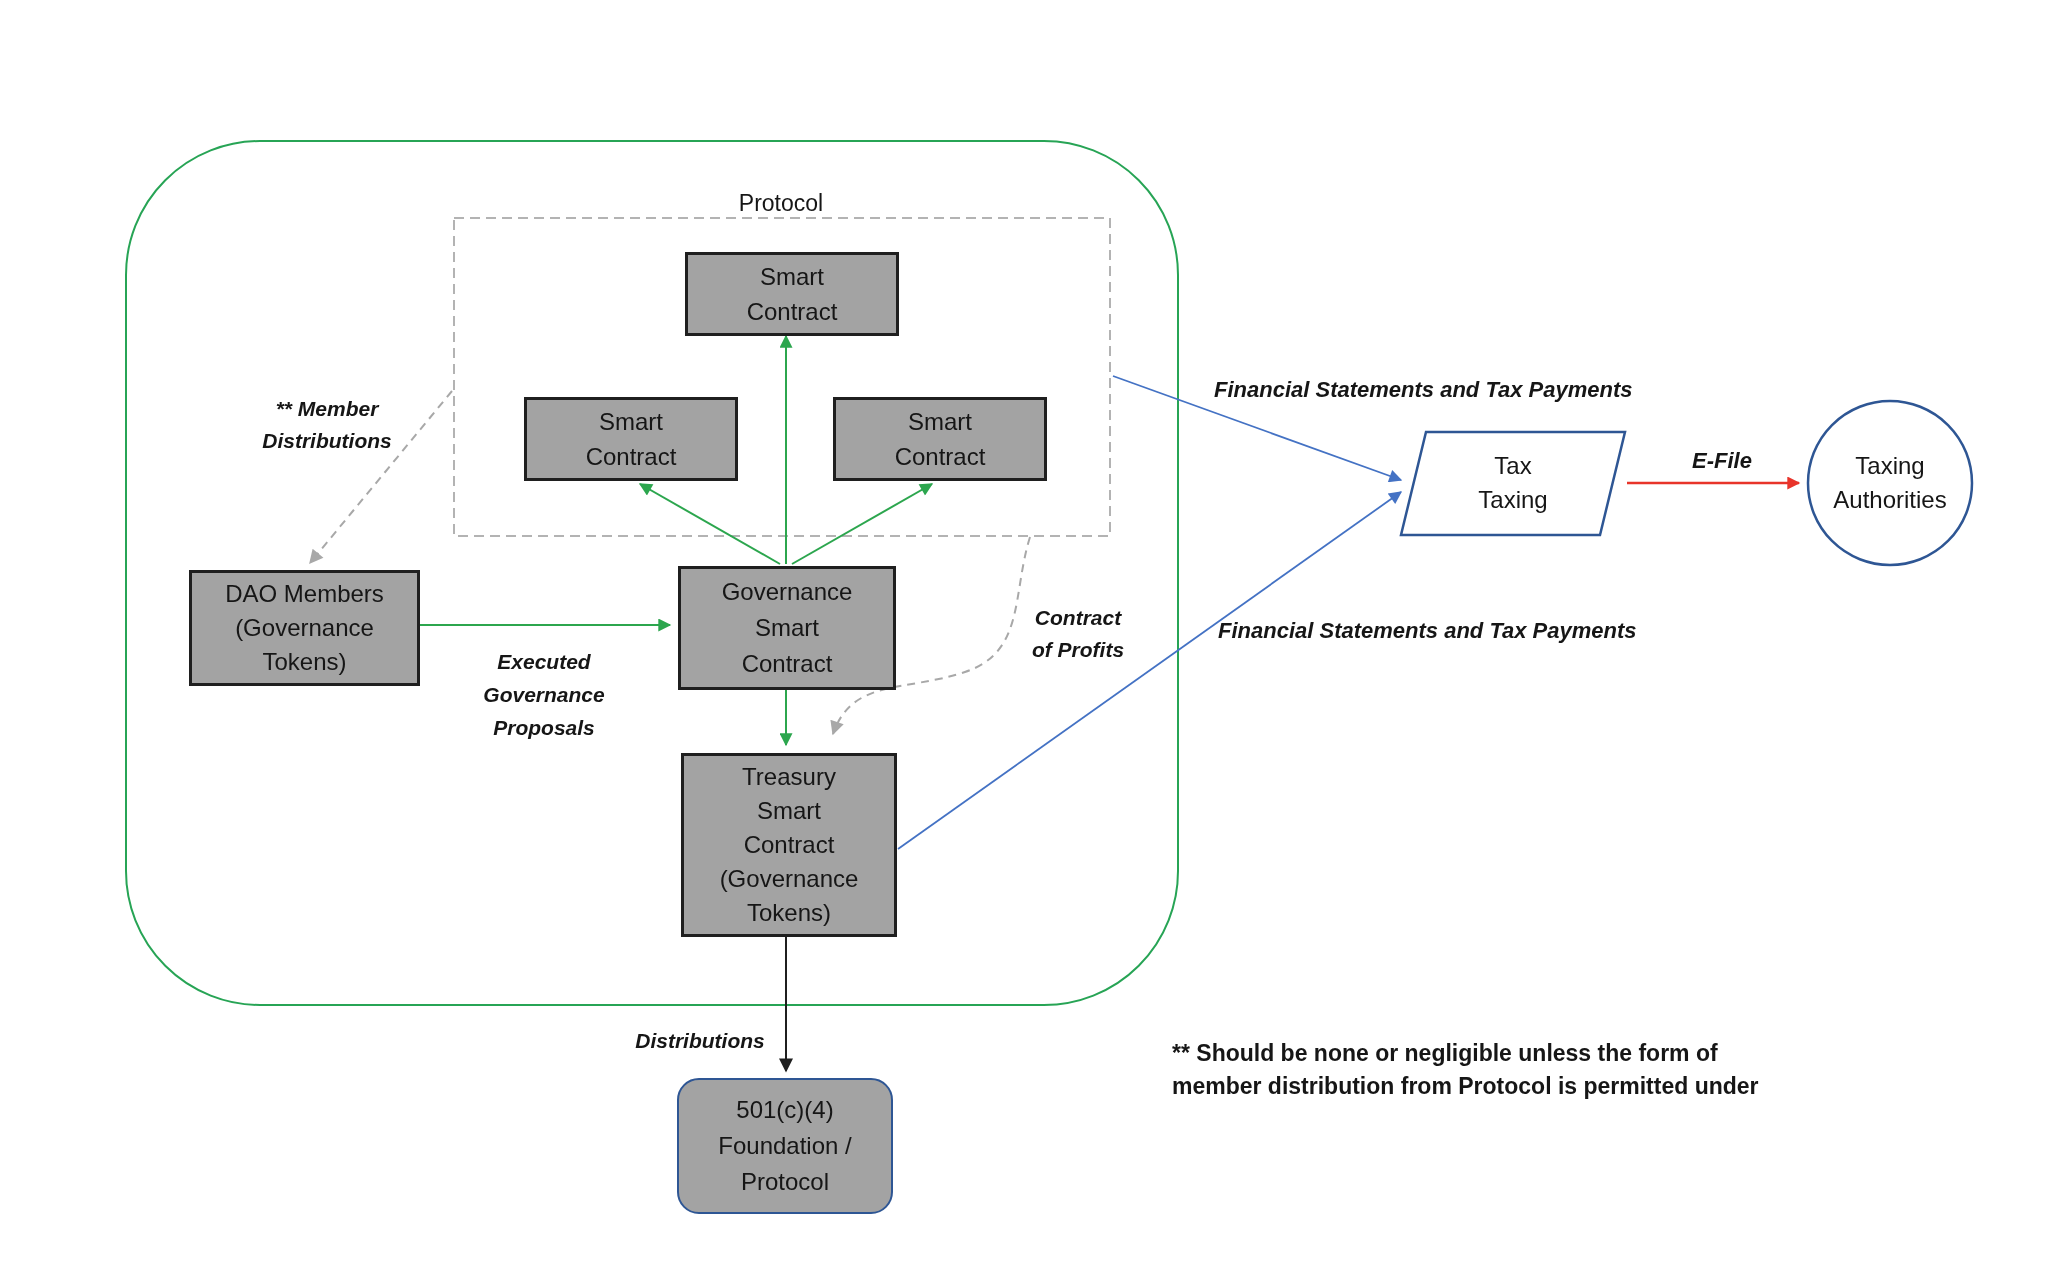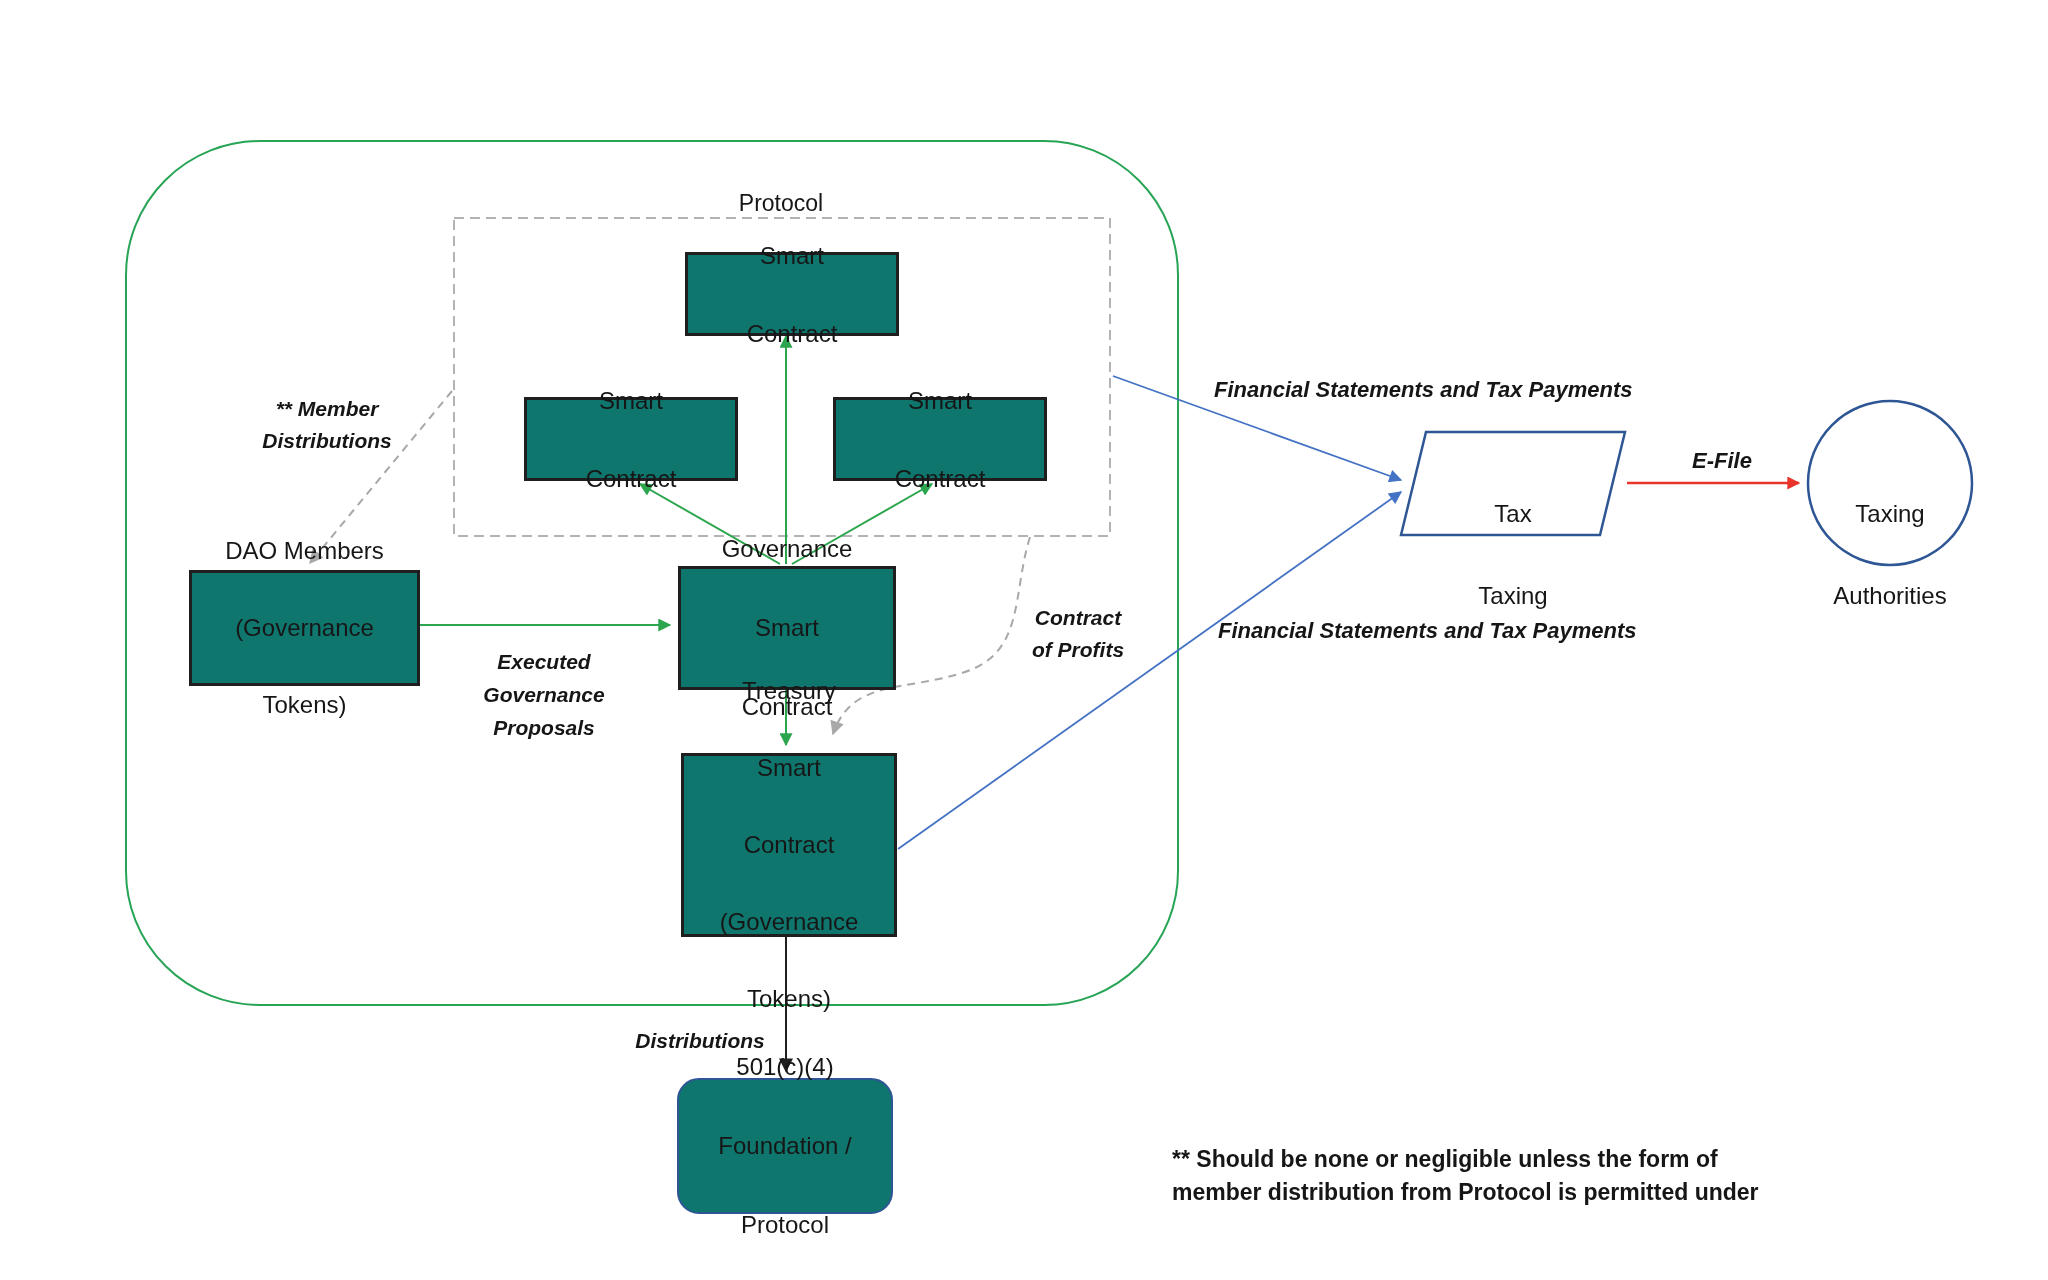--- a/index.html
+++ b/index.html
@@ -10,48 +10,48 @@
 
   
   .green-wrap{left:125px;top:140px;width:1050px;height:862px;
               border:2.5px solid #27a455;border-radius:135px;background:transparent;}
 
   
   #overlay{position:absolute;left:0;top:0;width:2048px;height:1280px;}
 
   
   .box{position:absolute;display:flex;flex-direction:column;align-items:center;justify-content:center;
-       background:#0f766e;border:3px solid #1f1f1f;text-align:center;font-size:24px;line-height:34px;gap:43px;}
+       background:#a3a3a3;border:3px solid #1f1f1f;text-align:center;font-size:24px;line-height:34px;}
   .box span{display:block;white-space:nowrap;}
 
   .box.sc{width:208px;height:78px;line-height:35px;}
   .box.gsc{left:678px;top:566px;width:212px;height:118px;line-height:36px;}
   .box.dao{left:189px;top:570px;width:225px;height:110px;}
   .box.treasury{left:681px;top:753px;width:210px;height:178px;}
   .box.foundation{left:677px;top:1078px;width:212px;height:132px;line-height:36px;
                   border:2.5px solid #2e5694;border-radius:22px;}
 
   
   .shape-text{position:absolute;text-align:center;font-size:24px;line-height:34px;}
-  .shape-text span{display:block;white-space:nowrap;margin-top:48px;}
+  .shape-text span{display:block;white-space:nowrap;}
 
   .title{left:284px;top:108px;width:800px;text-align:center;font-size:27px;white-space:nowrap;}
   .protocol-label{left:681px;top:190px;width:200px;text-align:center;font-size:23px;}
 
   .note{font-style:italic;font-weight:700;font-size:21px;line-height:33px;text-align:center;}
   .note span{display:block;white-space:nowrap;}
   .note.member{left:227px;top:393px;width:200px;line-height:32px;font-style:italic;}
   .note.executed{left:444px;top:645px;width:200px;}
   .note.accretion{left:978px;top:602px;width:200px;line-height:32px;}
   .note.fs1{left:1214px;top:373px;width:520px;text-align:left;font-size:22px;white-space:nowrap;}
   .note.fs2{left:1218px;top:614px;width:520px;text-align:left;font-size:22px;white-space:nowrap;}
   .note.efile{left:1652px;top:444px;width:140px;font-size:22px;}
   .note.distributions{left:600px;top:1024px;width:200px;}
 
-  .footnote{left:1172px;top:1143px;width:680px;font-size:23px;line-height:33px;font-weight:600;}
+  .footnote{left:1172px;top:1037px;width:680px;font-size:23px;line-height:33px;font-weight:600;}
   .footnote span{display:block;white-space:nowrap;}
 </style>
 </head>
 <body>
 
 <div id="stage">
 
   <div class="abs green-wrap"></div>
 
   <svg id="overlay" viewBox="0 0 2048 1280">

